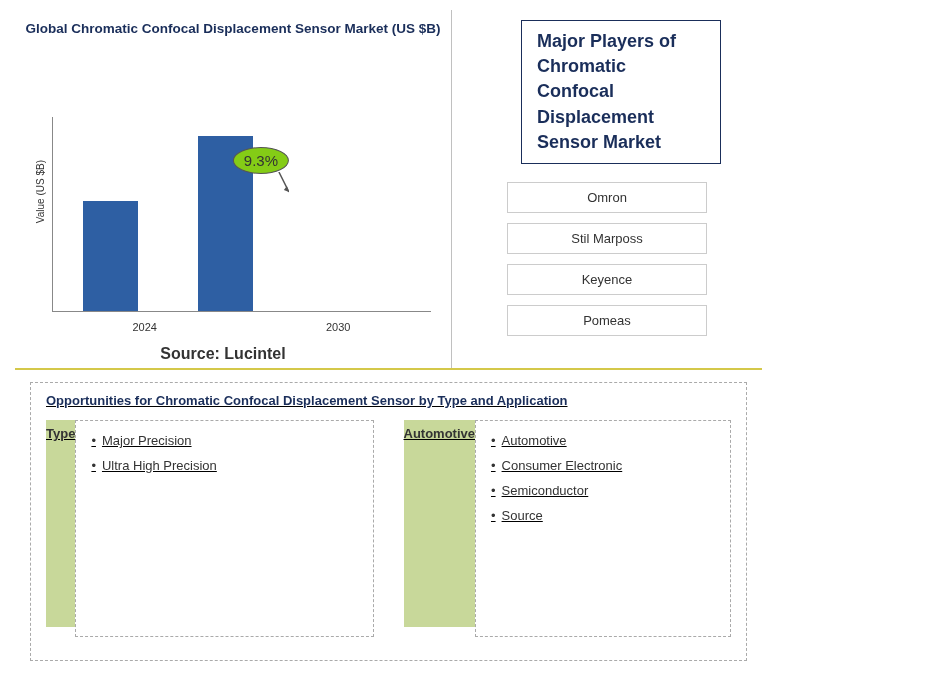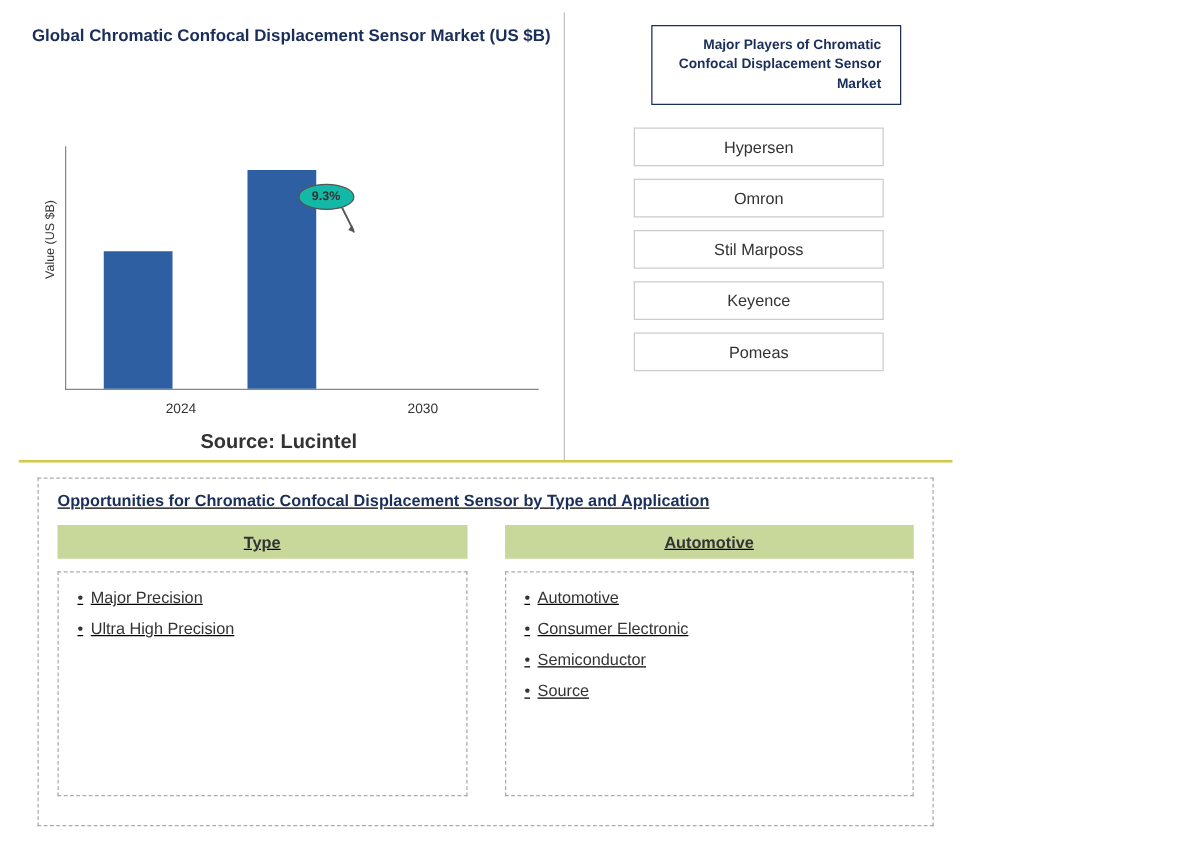--- a/index.html
+++ b/index.html
@@ -107,25 +107,24 @@
       position: absolute;
       top: 30px;
       left: 55%;
       transform: translateX(-50%);
     }
 
     .bubble-ellipse {
       border: 1.5px solid #555;
       border-radius: 50%;
       padding: 4px 10px;
-      font-size: 10px;
-      color: #333;
-      background: #14b8a6;
+      font-size: 15px;
+      color: #333;
+      background: #84cc16;
       white-space: nowrap;
-      font-weight: bold;
     }
 
     .source-label {
       font-size: 16px;
       font-weight: bold;
       color: #333;
       text-align: right;
       padding-right: 20px;
       margin-top: 8px;
     }
@@ -135,22 +134,22 @@
       width: 310px;
       display: flex;
       flex-direction: column;
       padding: 10px 15px;
       align-items: center;
     }
 
     .players-title-box {
       border: 1.5px solid #1a2e5a;
       padding: 8px 15px;
-      text-align: right;
-      font-size: 11px;
+      text-align: left;
+      font-size: 18px;
       font-weight: bold;
       color: #1a2e5a;
       line-height: 1.4;
       margin-bottom: 18px;
       width: 200px;
       margin-left: 28px;
     }
 
     .player-item {
       border: 1px solid #ccc;
@@ -185,21 +184,21 @@
     .opp-columns {
       display: flex;
       flex-direction: row;
       gap: 30px;
       height: calc(100% - 35px);
     }
 
     .opp-column {
       flex: 1;
       display: flex;
-      flex-direction: column;
+      flex-direction: row;
     }
 
     .opp-column-header {
       background: #c8d89a;
       text-align: center;
       font-size: 13px;
       font-weight: bold;
       color: #333;
       padding: 6px 0;
       margin-bottom: 10px;
@@ -266,23 +265,20 @@
         </div>
       </div>
 
       <div class="source-label">Source: Lucintel</div>
     </div>
 
     <div class="players-area">
       <div class="players-title-box">Major Players of Chromatic Confocal Displacement Sensor Market</div>
 
       <div class="player-item">
-        <span>Hypersen</span>
-      </div>
-      <div class="player-item">
         <span>Omron</span>
       </div>
       <div class="player-item">
         <span>Stil Marposs</span>
       </div>
       <div class="player-item">
         <span>Keyence</span>
       </div>
       <div class="player-item">
         <span>Pomeas</span>

